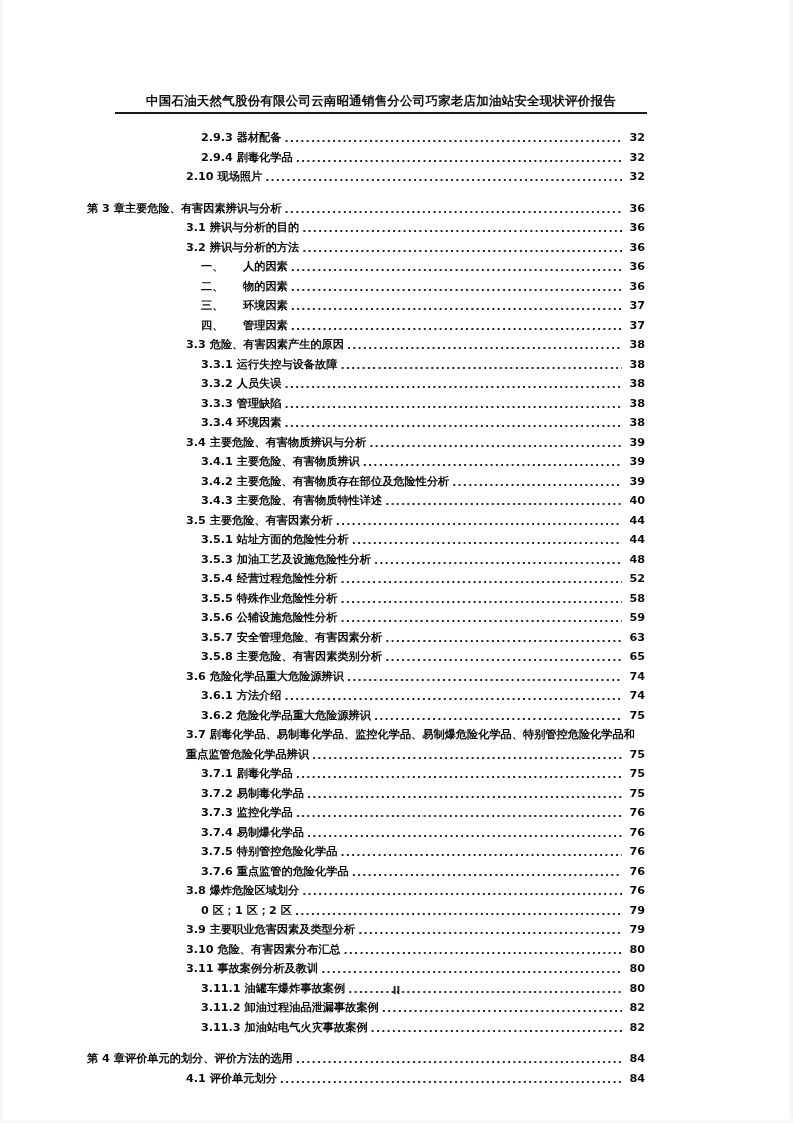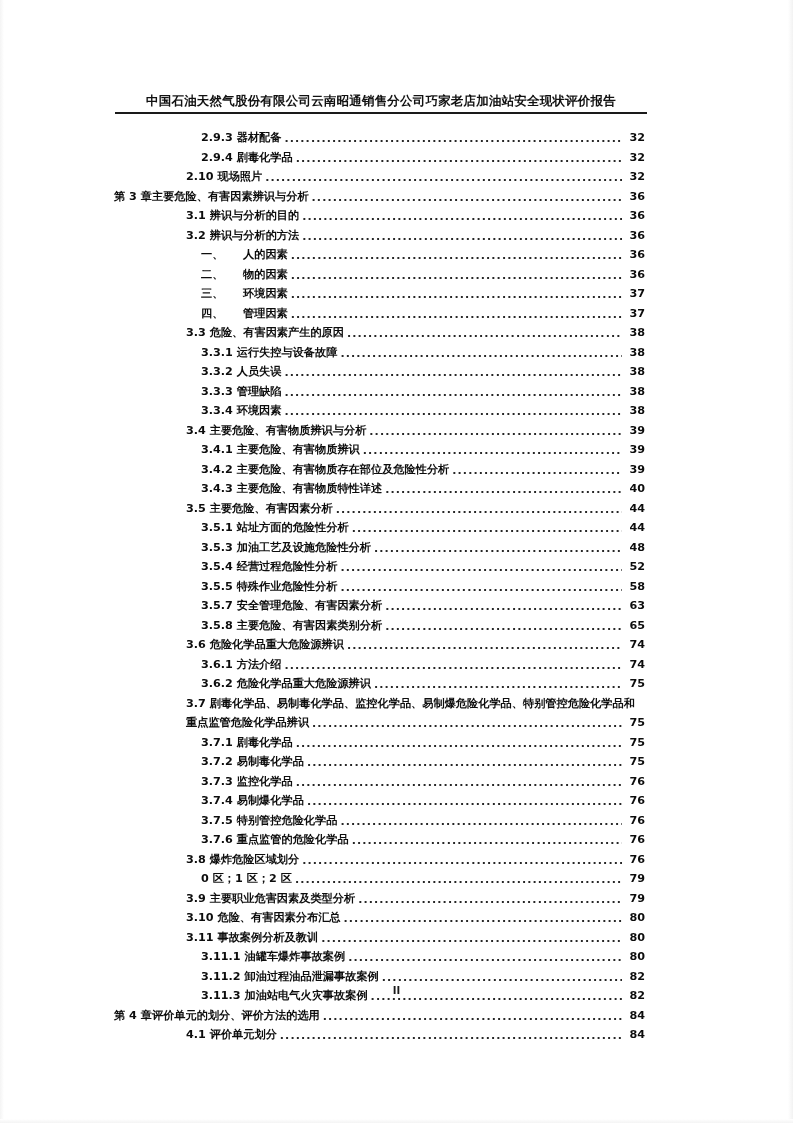--- a/index.html
+++ b/index.html
@@ -85,21 +85,21 @@
     line-height: 19.5px;
     height: 19.5px;
     color: #0d0d0d;
     white-space: nowrap;
     padding-right: 148px;
   }
   .toc-row.wrap-first {
     padding-right: 148px;
   }
   
-  .lvl-1 { padding-left: 114px; }
+  .lvl-1 { padding-left: 87px; margin-top: 12px; }
   .lvl-2 { padding-left: 186px; }
   .lvl-3 { padding-left: 201px; }
 
   .toc-label {
     flex: 0 0 auto;
     padding-right: 2px;
   }
   .toc-num-cn {
     flex: 0 0 auto;
     display: inline-block;
@@ -280,20 +280,25 @@
         <span class="toc-label">3.5.4 经营过程危险性分析</span>
         <span class="toc-dots"></span>
         <span class="toc-page">52</span>
       </div>
       <div class="toc-row lvl-3">
         <span class="toc-label">3.5.5 特殊作业危险性分析</span>
         <span class="toc-dots"></span>
         <span class="toc-page">58</span>
       </div>
       <div class="toc-row lvl-3">
+        <span class="toc-label">3.5.6 公辅设施危险性分析</span>
+        <span class="toc-dots"></span>
+        <span class="toc-page">59</span>
+      </div>
+      <div class="toc-row lvl-3">
         <span class="toc-label">3.5.7 安全管理危险、有害因素分析</span>
         <span class="toc-dots"></span>
         <span class="toc-page">63</span>
       </div>
       <div class="toc-row lvl-3">
         <span class="toc-label">3.5.8 主要危险、有害因素类别分析</span>
         <span class="toc-dots"></span>
         <span class="toc-page">65</span>
       </div>
       <div class="toc-row lvl-2">

